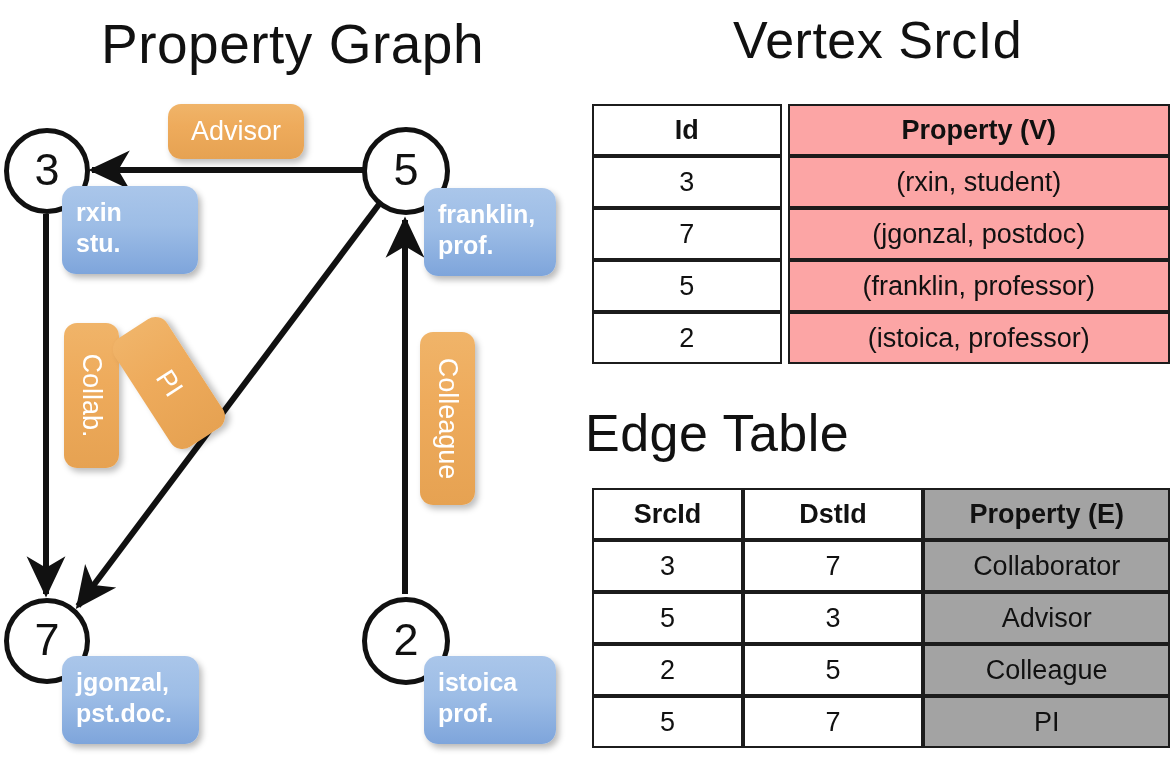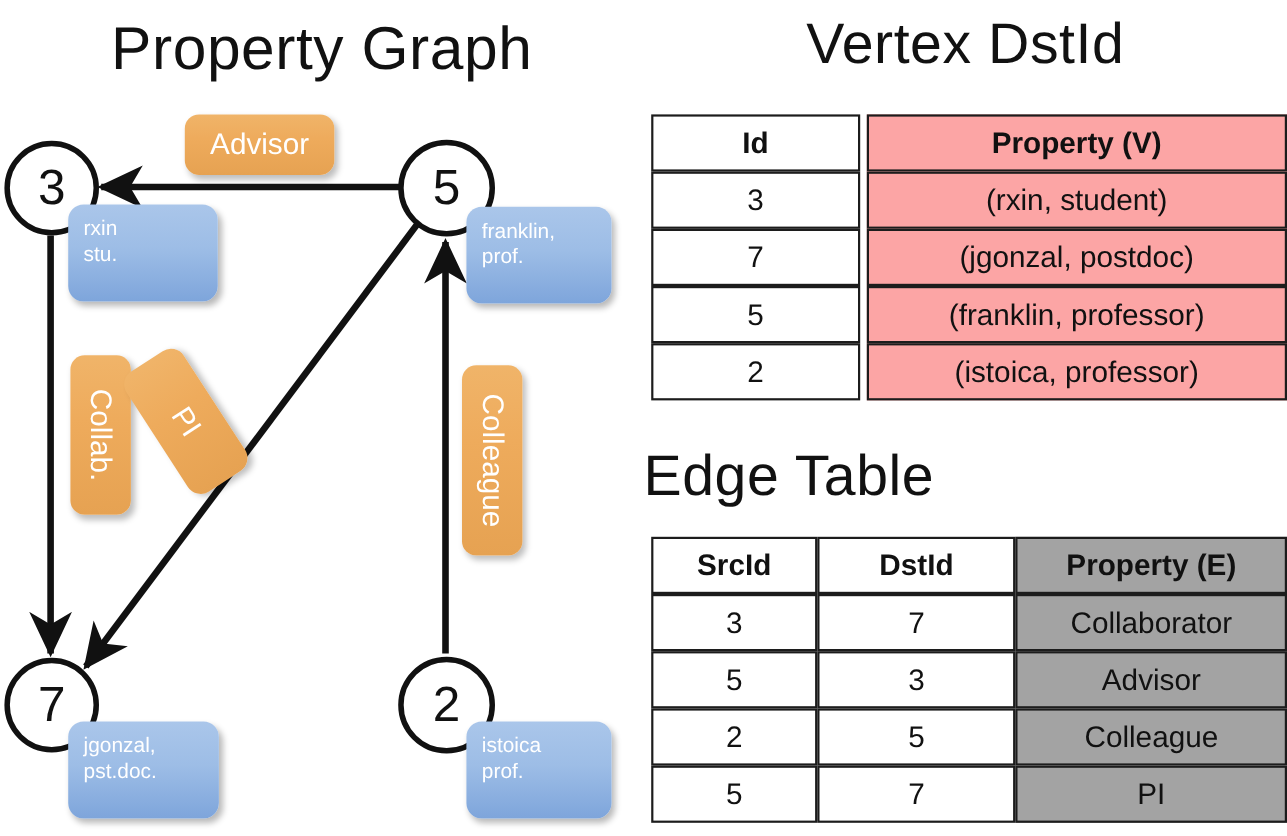--- a/index.html
+++ b/index.html
@@ -72,26 +72,27 @@
   #node-7 { left: 4px;   top: 598px; width: 86px; height: 86px; }
   #node-2 { left: 362px; top: 597px; width: 88px; height: 88px; }
   .node-label { transform: translateY(-2px); }
 
   
   .vprop {
     position: absolute;
     border-radius: 14px;
     background: linear-gradient(180deg, #aac6ea 0%, #9dbde6 45%, #7ea5db 100%);
     color: #ffffff;
-    font-size: 19px;
+    font-size: 25px;
     line-height: 1.22;
     padding: 11px 14px 12px 14px;
     box-sizing: border-box;
     box-shadow: 3px 4px 6px rgba(0,0,0,0.28);
     z-index: 7;
+    font-weight: bold;
   }
   #vprop-rxin     { left: 62px;  top: 186px; width: 136px; height: 88px; }
   #vprop-franklin { left: 424px; top: 188px; width: 132px; height: 88px; }
   #vprop-jgonzal  { left: 62px;  top: 656px; width: 137px; height: 88px; }
   #vprop-istoica  { left: 424px; top: 656px; width: 132px; height: 88px; }
 
   
   .eprop {
     position: absolute;
     border-radius: 13px;
@@ -153,21 +154,21 @@
   #edge-table { left: 592px; top: 488px; }
   #edge-table .c-src  { width: 148px; height: 48px; }
   #edge-table .c-dst  { width: 178px; height: 48px; margin-top: 44px; }
   #edge-table .c-eprop{ width: 244px; height: 48px; background: #a3a3a3; }
 </style>
 </head>
 <body>
 
 <div class="title" id="title-property-graph">Property Graph</div>
 
-<div class="title" id="title-vertex-table">Vertex DstId</div>
+<div class="title" id="title-vertex-table">Vertex SrcId</div>
 
 <div class="title" id="title-edge-table">Edge Table</div>
 
 <div id="graph-pane">
 
   <svg id="graph-edges" viewBox="0 0 585 760">
     <defs>
       <marker id="ah" viewBox="0 0 12 12" refX="10.5" refY="6" markerWidth="7.2" markerHeight="7.2" orient="auto-start-reverse">
         <path d="M 0 0.6 L 11.5 6 L 0 11.4 L 3.2 6 Z" fill="#111111"></path>
       </marker>

